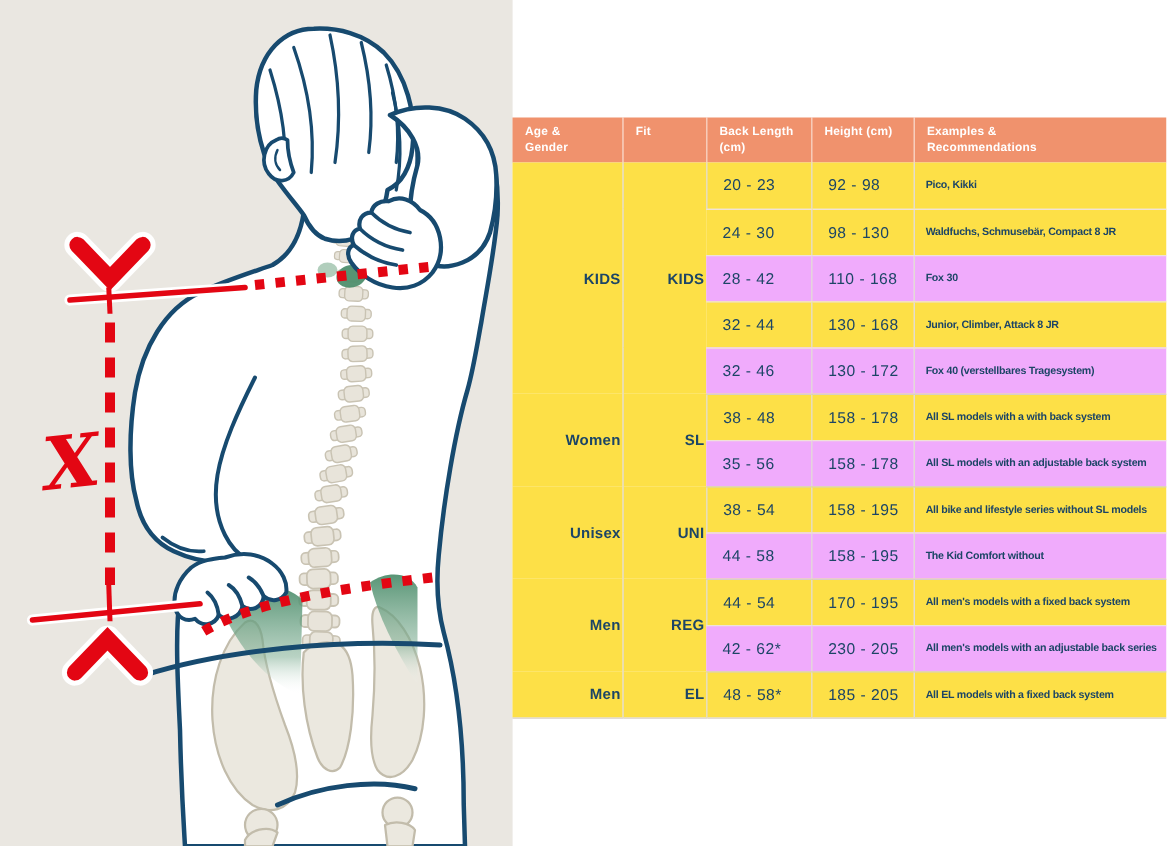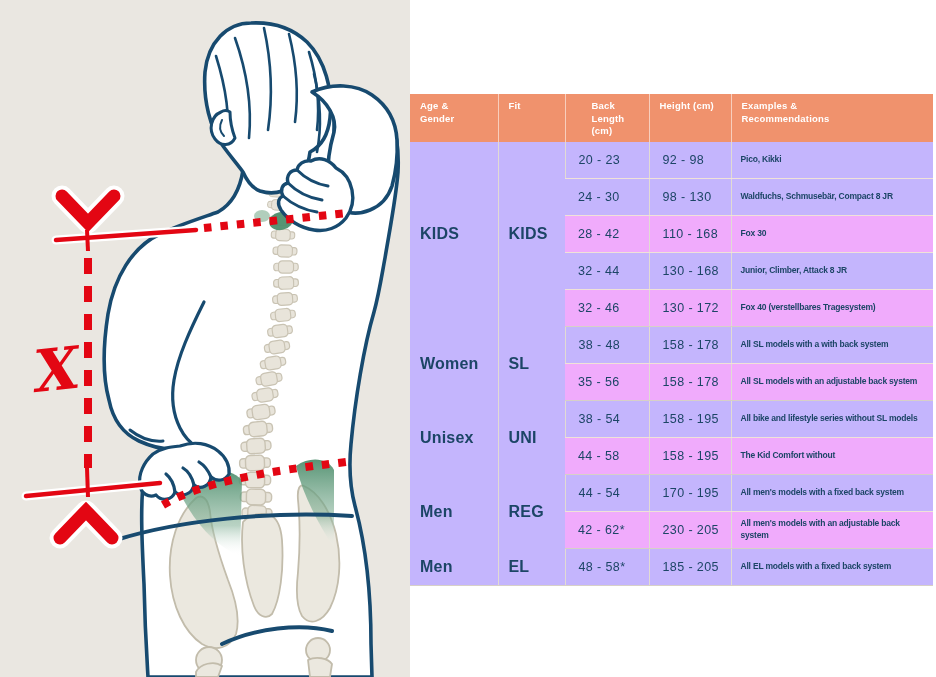--- a/index.html
+++ b/index.html
@@ -30,31 +30,32 @@
 
   .size-table th{
     background:#f0926d;color:#ffffff;
     font-size:9.5px;font-weight:700;letter-spacing:.2px;line-height:1.32;
     text-align:left;vertical-align:top;
     height:36px;padding:6px 6px 4px 10px;box-sizing:border-box;
   }
   .size-table th+th{border-left:1px solid rgba(255,255,255,.55);}
   .size-table th .wrapcap{display:inline-block;}
   .size-table th.h-age .wrapcap{max-width:48px;}
-  .size-table th.h-back .wrapcap{max-width:64px;margin-left:16px;}
+  .size-table th.h-back .wrapcap{max-width:64px;}
   .size-table th.h-ex .wrapcap{max-width:112px;}
 
   .size-table td{
     height:37px;box-sizing:border-box;vertical-align:middle;
-    border-bottom:1px solid #f0e2d8;background:#c4b5fd;
+    border-bottom:1px solid #f0e2d8;background:#fde047;
   }
   .size-table td+td{border-left:1px solid #e2dbd3;}
   .size-table td.group{
-    font-size:16px;font-weight:700;padding-left:10px;letter-spacing:.2px;
+    font-size:12px;font-weight:700;padding-left:10px;letter-spacing:.2px;
     border-bottom:none;
+    text-align:right;
   }
   .size-table tr.group-end td{border-bottom:1px solid #d7d0c7;}
   .size-table td.num{
     font-size:12.5px;font-weight:500;padding-left:13px;letter-spacing:.4px;
   }
   .size-table td.ex{
     font-size:8.5px;font-weight:700;letter-spacing:-0.2px;line-height:1.4;
     padding:0 4px 0 9px;white-space:nowrap;
   }
   .size-table tr.wrap td.ex{white-space:normal;}
@@ -322,21 +323,21 @@
       <tr>
         <td class="group" rowspan="2">Men</td>
         <td class="group" rowspan="2">REG</td>
         <td class="num">44 - 54</td>
         <td class="num">170 - 195</td>
         <td class="ex">All men's models with a fixed back system</td>
       </tr>
       <tr class="group-end wrap hl">
         <td class="num">42 - 62*</td>
         <td class="num">230 - 205</td>
-        <td class="ex">All men's models with an adjustable back system</td>
+        <td class="ex">All men's models with an adjustable back series</td>
       </tr>
 
       <tr class="group-end">
         <td class="group">Men</td>
         <td class="group">EL</td>
         <td class="num">48 - 58*</td>
         <td class="num">185 - 205</td>
         <td class="ex">All EL models with a fixed back system</td>
       </tr>
     </tbody>

